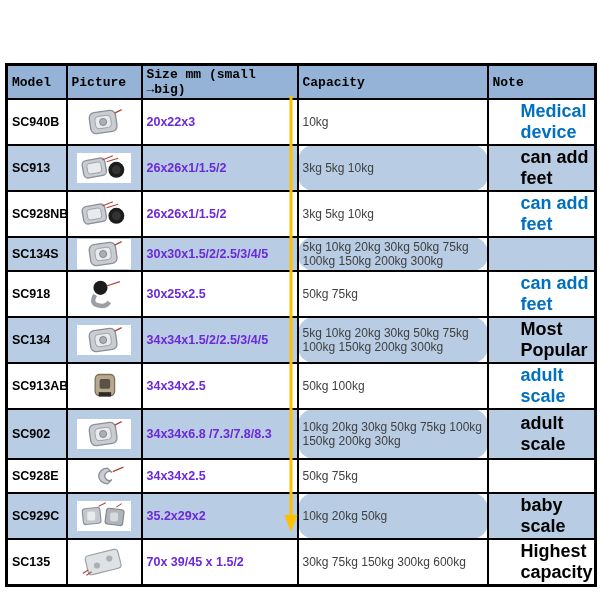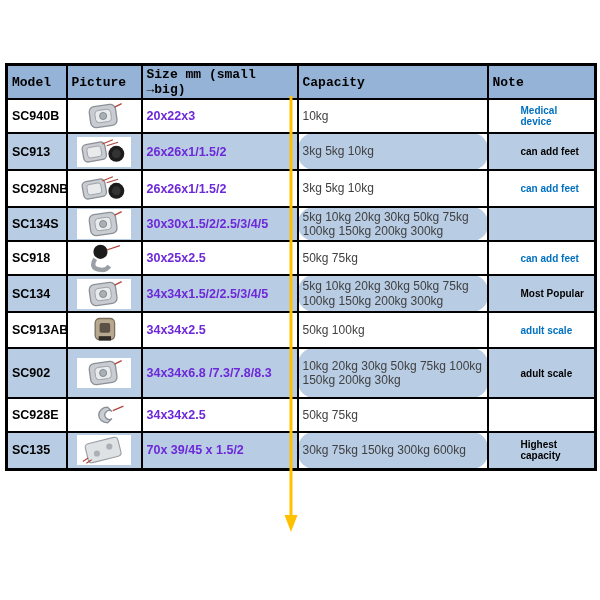--- a/index.html
+++ b/index.html
@@ -31,21 +31,21 @@
     color: #000;
     text-align: left;
     height: 28px;
     font-family: Liberation Mono, monospace;
   }
   tbody tr { background: #ffffff; }
   tbody tr:nth-child(even) { background: #B8CCE4; }
   td.model { font-weight: bold; font-size: 12.5px; color: #000; }
   td.size  { font-weight: bold; font-size: 12.5px; color: #6d28d9; }
   td.capacity { font-size: 12px; color: #404040; line-height: 1.18; font-weight: normal; border-radius: 16px; }
-  td.note { font-weight: bold; font-size: 10px; color: #000; padding-left: 32px; }
+  td.note { font-weight: bold; font-size: 18px; color: #000; padding-left: 32px; }
   td.note.blue { color: #0070C0; }
   td.piccell { text-align: center; padding: 1px; }
   svg.pic { display: inline-block; vertical-align: middle; }
   tbody tr:nth-child(even) svg.pic { background: #ffffff; }
   #capacity-arrow { position: absolute; left: 284px; top: 96px; pointer-events: none; }
 </style>
 </head>
 <body>
 
 <svg width="0" height="0" style="position:absolute" aria-hidden="true">
@@ -185,20 +185,29 @@
     </tr>
     <tr style="height:33px">
       <td class="model">SC928E</td>
       <td class="piccell"><svg class="pic" width="54" height="30">
             <use href="#sym-clamp"></use>
           </svg></td>
       <td class="size">34x34x2.5</td>
       <td class="capacity">50kg 75kg</td>
       <td class="note"></td>
     </tr>
+    <tr style="height:33px">
+      <td class="model">SC929C</td>
+      <td class="piccell"><svg class="pic" width="54" height="30">
+            <use href="#sym-two-plates"></use>
+          </svg></td>
+      <td class="size">35.2x29x2</td>
+      <td class="capacity">10kg 20kg 50kg</td>
+      <td class="note">baby scale</td>
+    </tr>
     <tr style="height:37px">
       <td class="model">SC135</td>
       <td class="piccell"><svg class="pic" width="54" height="30">
             <use href="#sym-bar"></use>
           </svg></td>
       <td class="size">70x 39/45 x 1.5/2</td>
       <td class="capacity">30kg 75kg 150kg 300kg 600kg</td>
       <td class="note">Highest capacity</td>
     </tr>
   </tbody>

